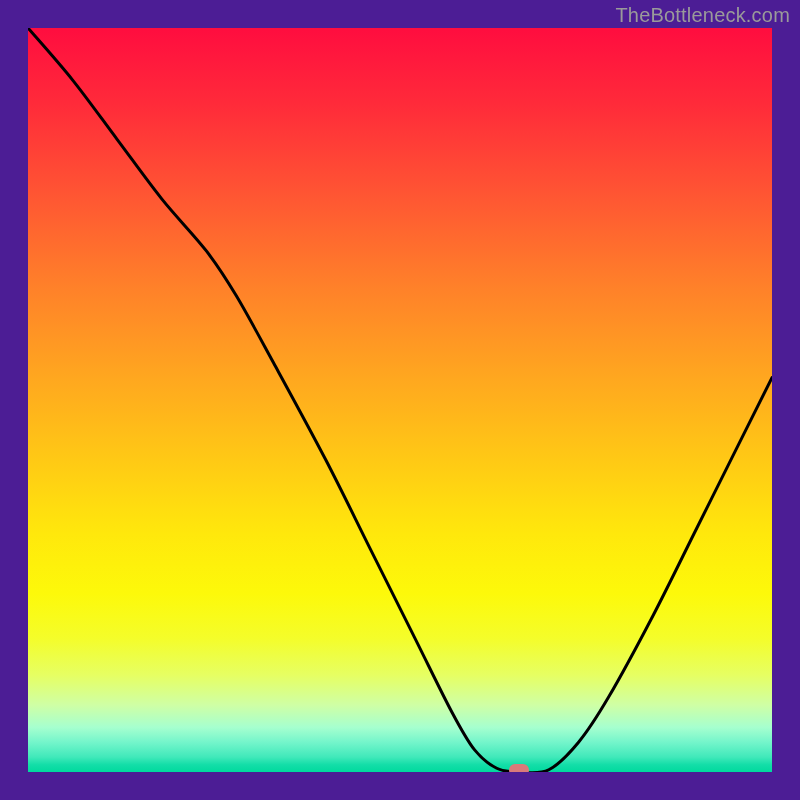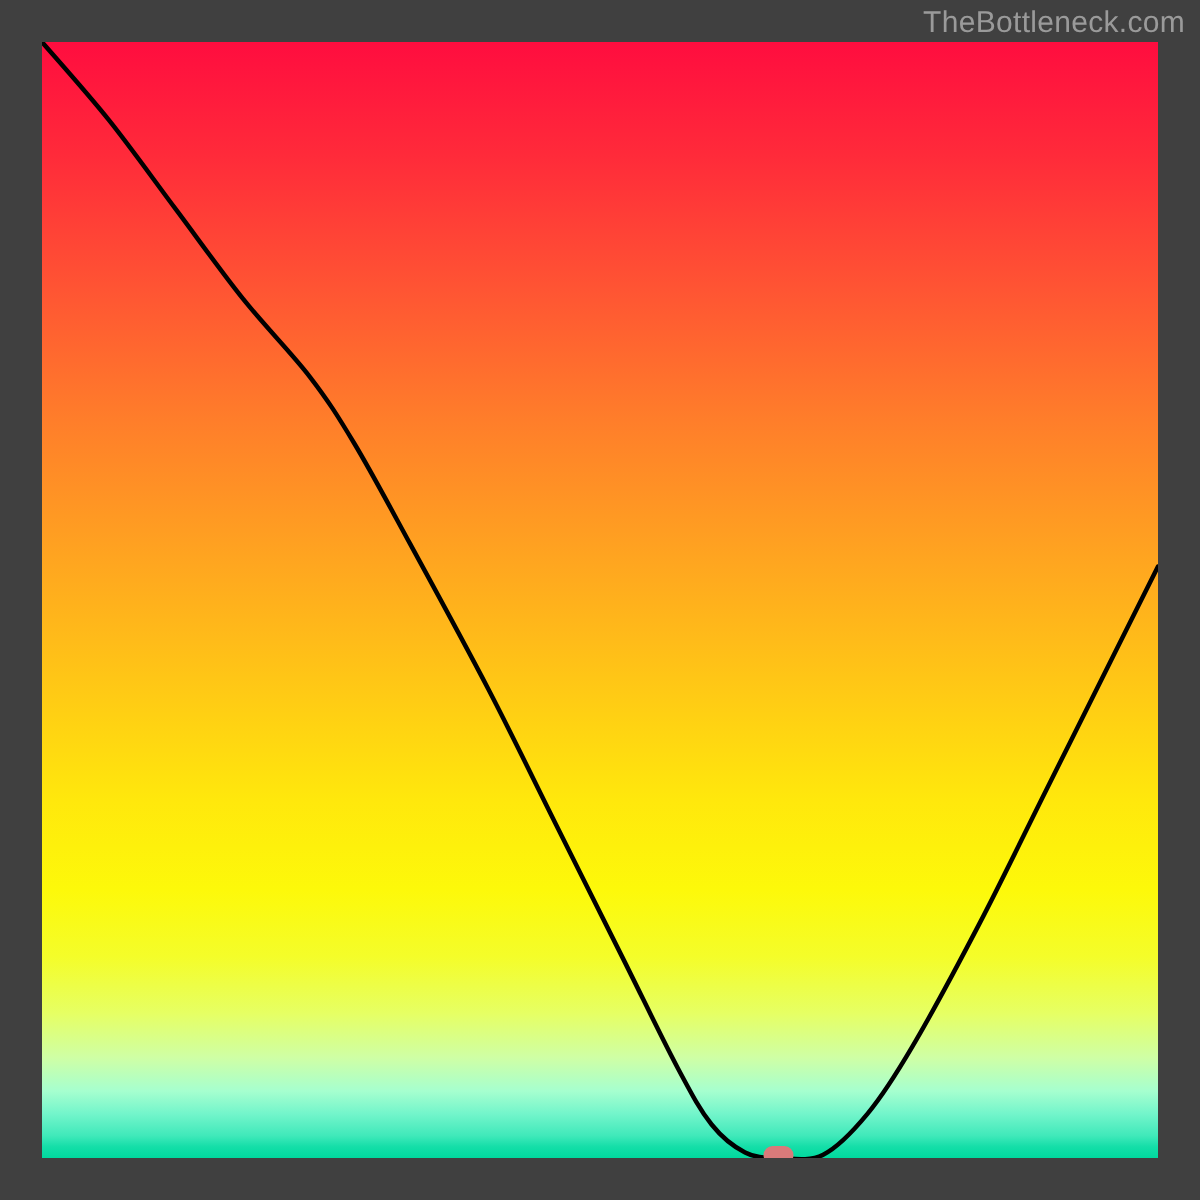--- a/index.html
+++ b/index.html
@@ -8,21 +8,21 @@
     width: 800px;
     height: 800px;
     background: #000;
     overflow: hidden;
     font-family: Arial, Helvetica, sans-serif;
   }
   .frame {
     position: relative;
     width: 800px;
     height: 800px;
-    background: #404040;
+    background: #4c1d95;
   }
   .plot-area {
     position: absolute;
     left: 28px;
     top: 28px;
     width: 744px;
     height: 744px;
     overflow: hidden;
   }
   .gradient-bg {

